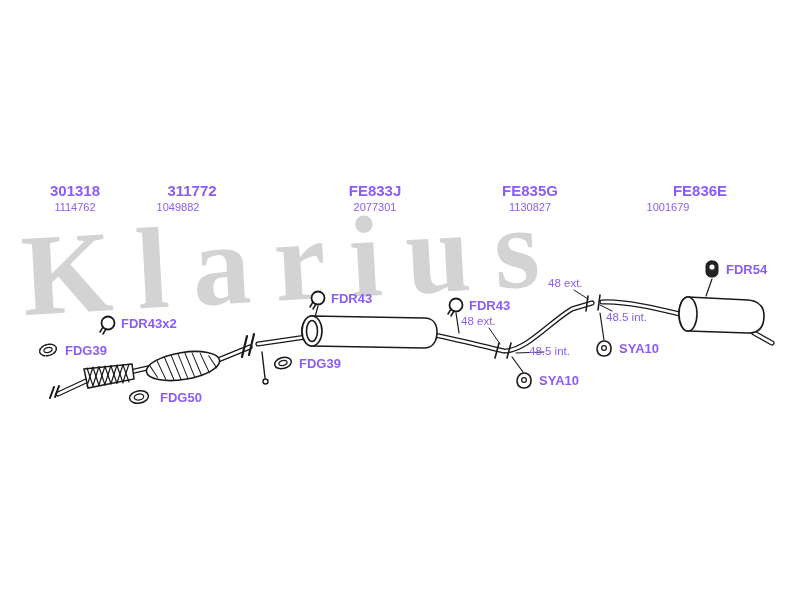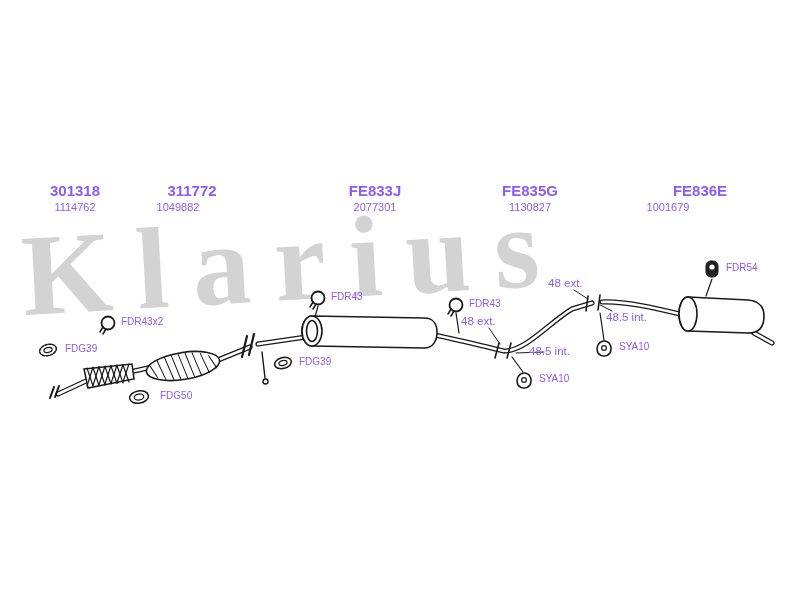--- a/index.html
+++ b/index.html
@@ -10,21 +10,21 @@
     position:absolute;left:22px;top:210px;z-index:1;
     font-family:"Liberation Serif",serif;font-weight:bold;
     font-size:116px;letter-spacing:24px;color:#d3d3d3;
     transform:rotate(-3.2deg);transform-origin:left center;
     white-space:nowrap;user-select:none;
   }
   svg.art{position:absolute;left:0;top:0;z-index:2;}
   .lbl{position:absolute;z-index:3;white-space:nowrap;color:#8b5cf6;}
   .part-code{font-weight:bold;font-size:15px;transform:translateX(-50%);}
   .part-ref{font-size:11px;transform:translateX(-50%);text-align:center;}
-  .ann{font-weight:normal;font-size:10px;}
+  .ann{font-weight:bold;font-size:13px;}
   .dim{font-size:11.5px;font-weight:normal;}
 </style>
 </head>
 <body>
 
 <div id="canvas">
 
   <div class="watermark">Klarius</div>
 
   <svg class="art" width="800" height="600" viewBox="0 0 800 600">

